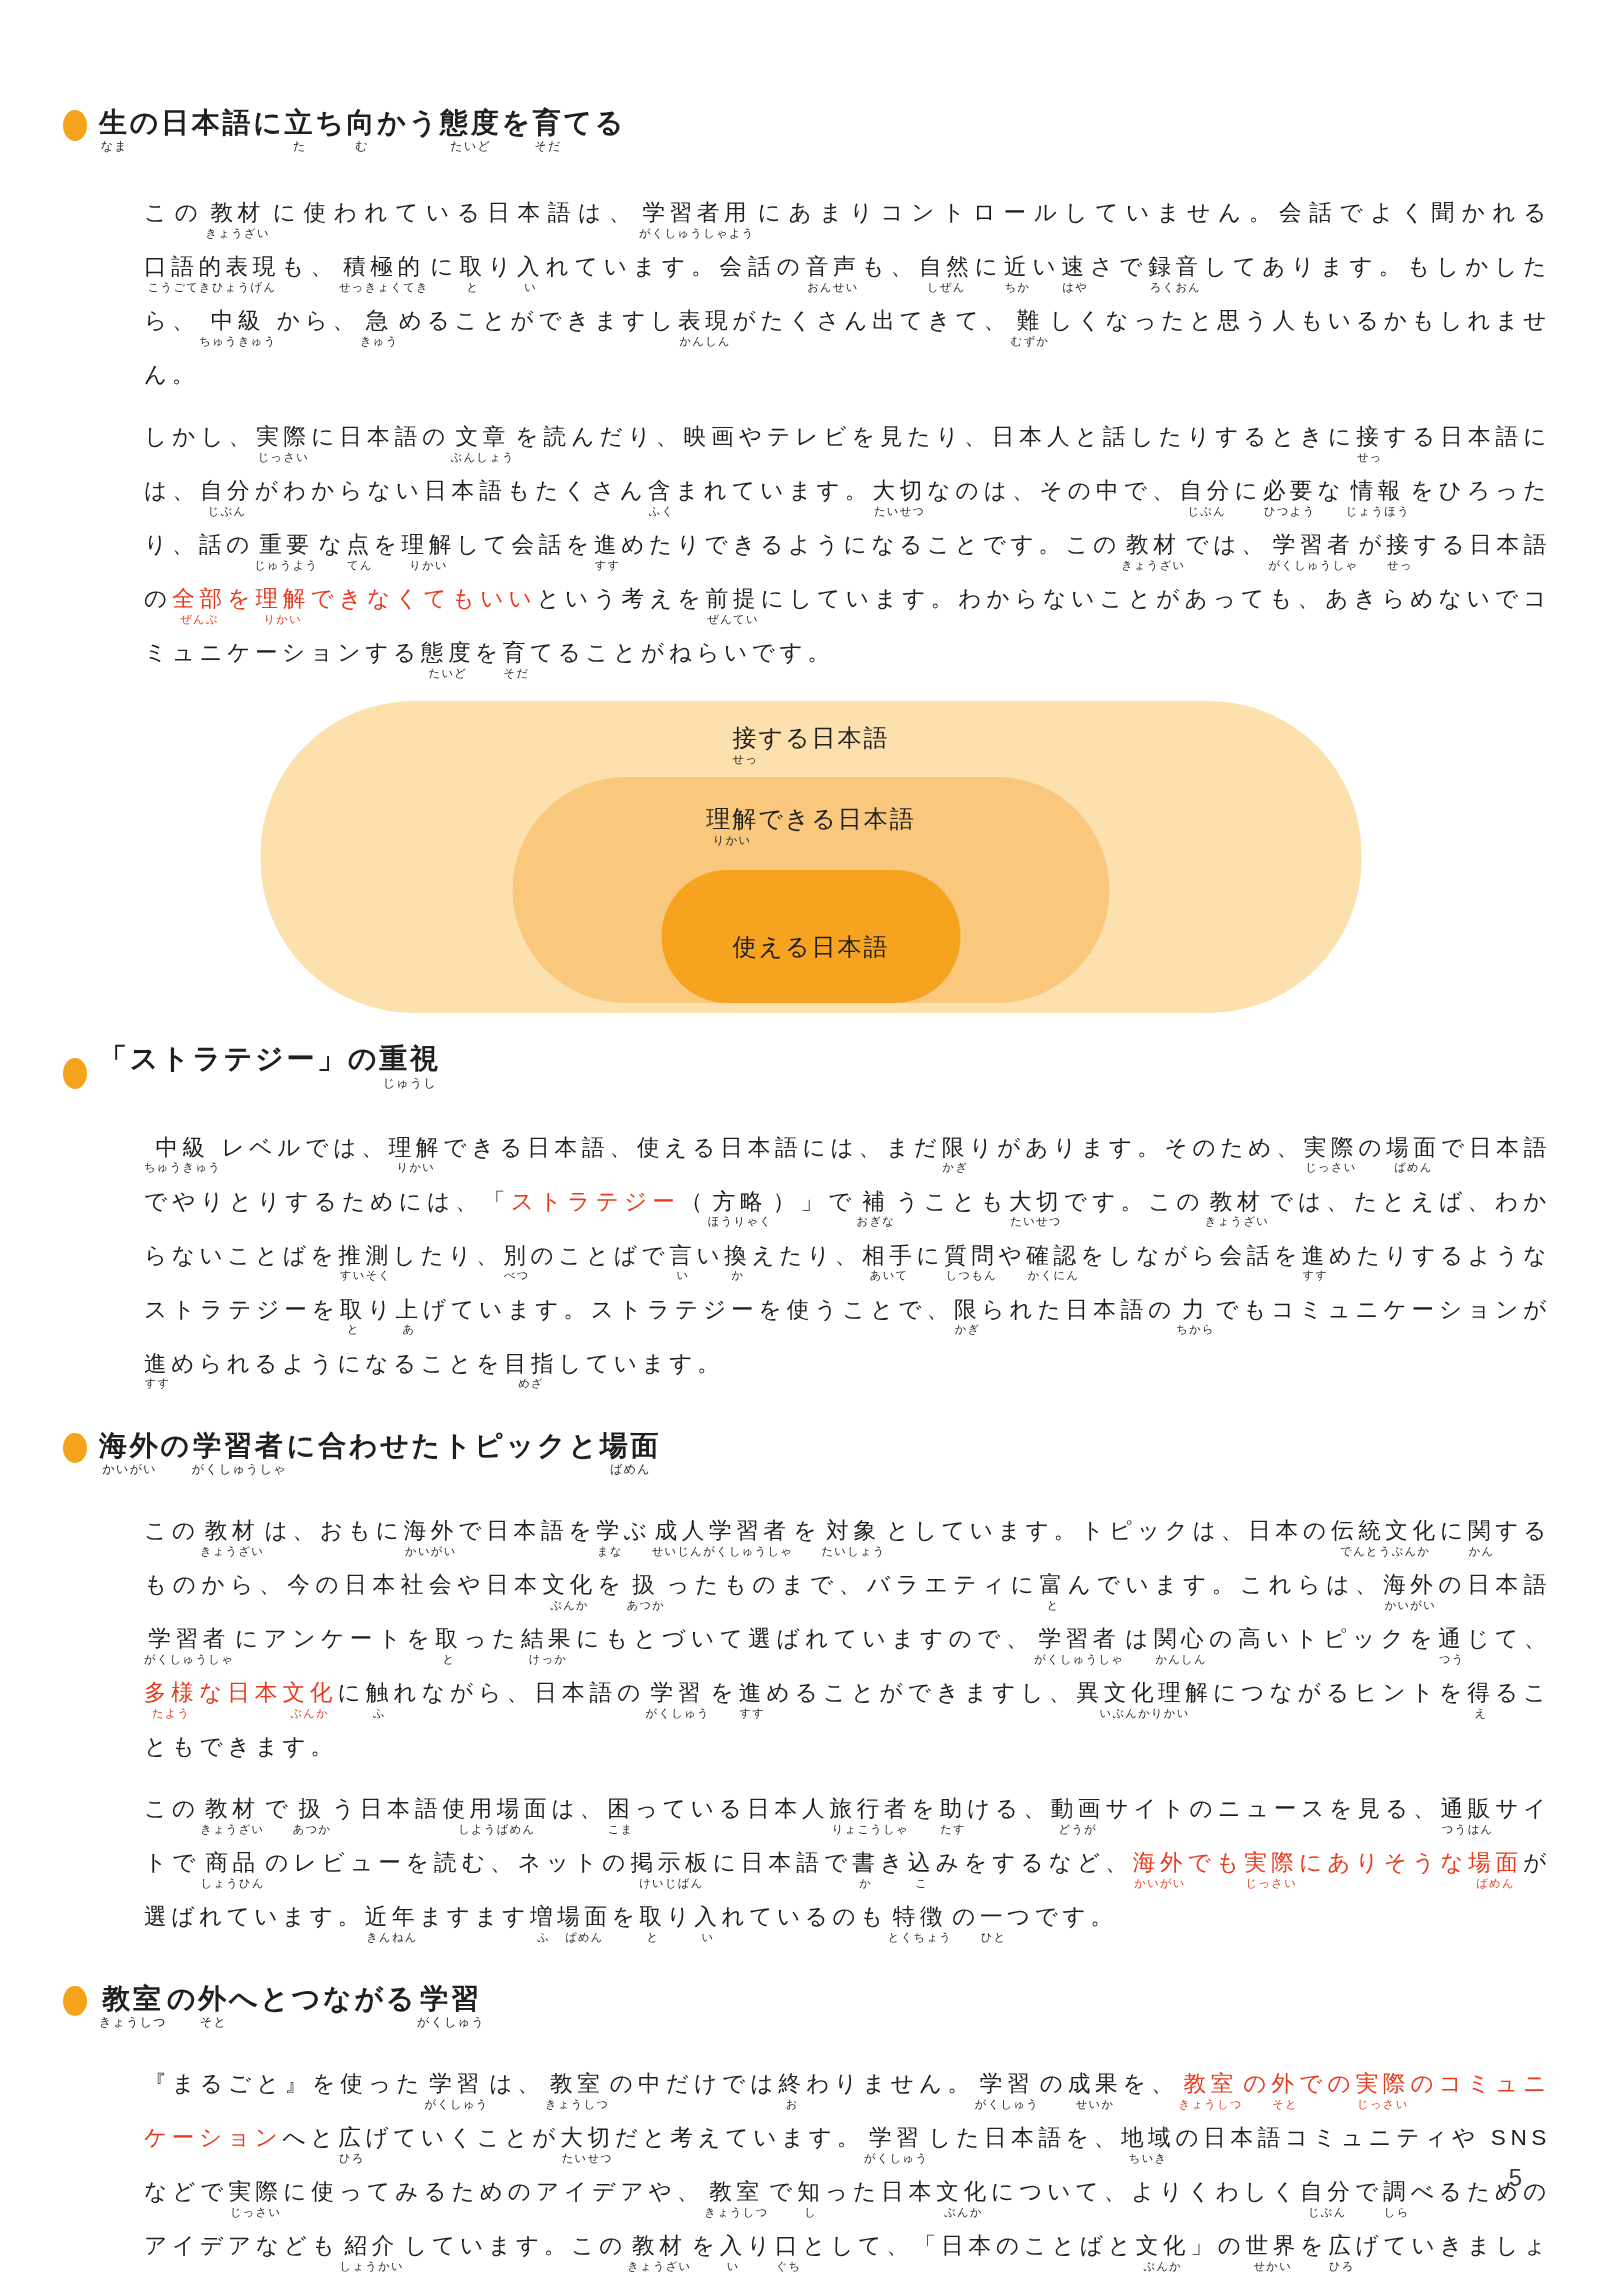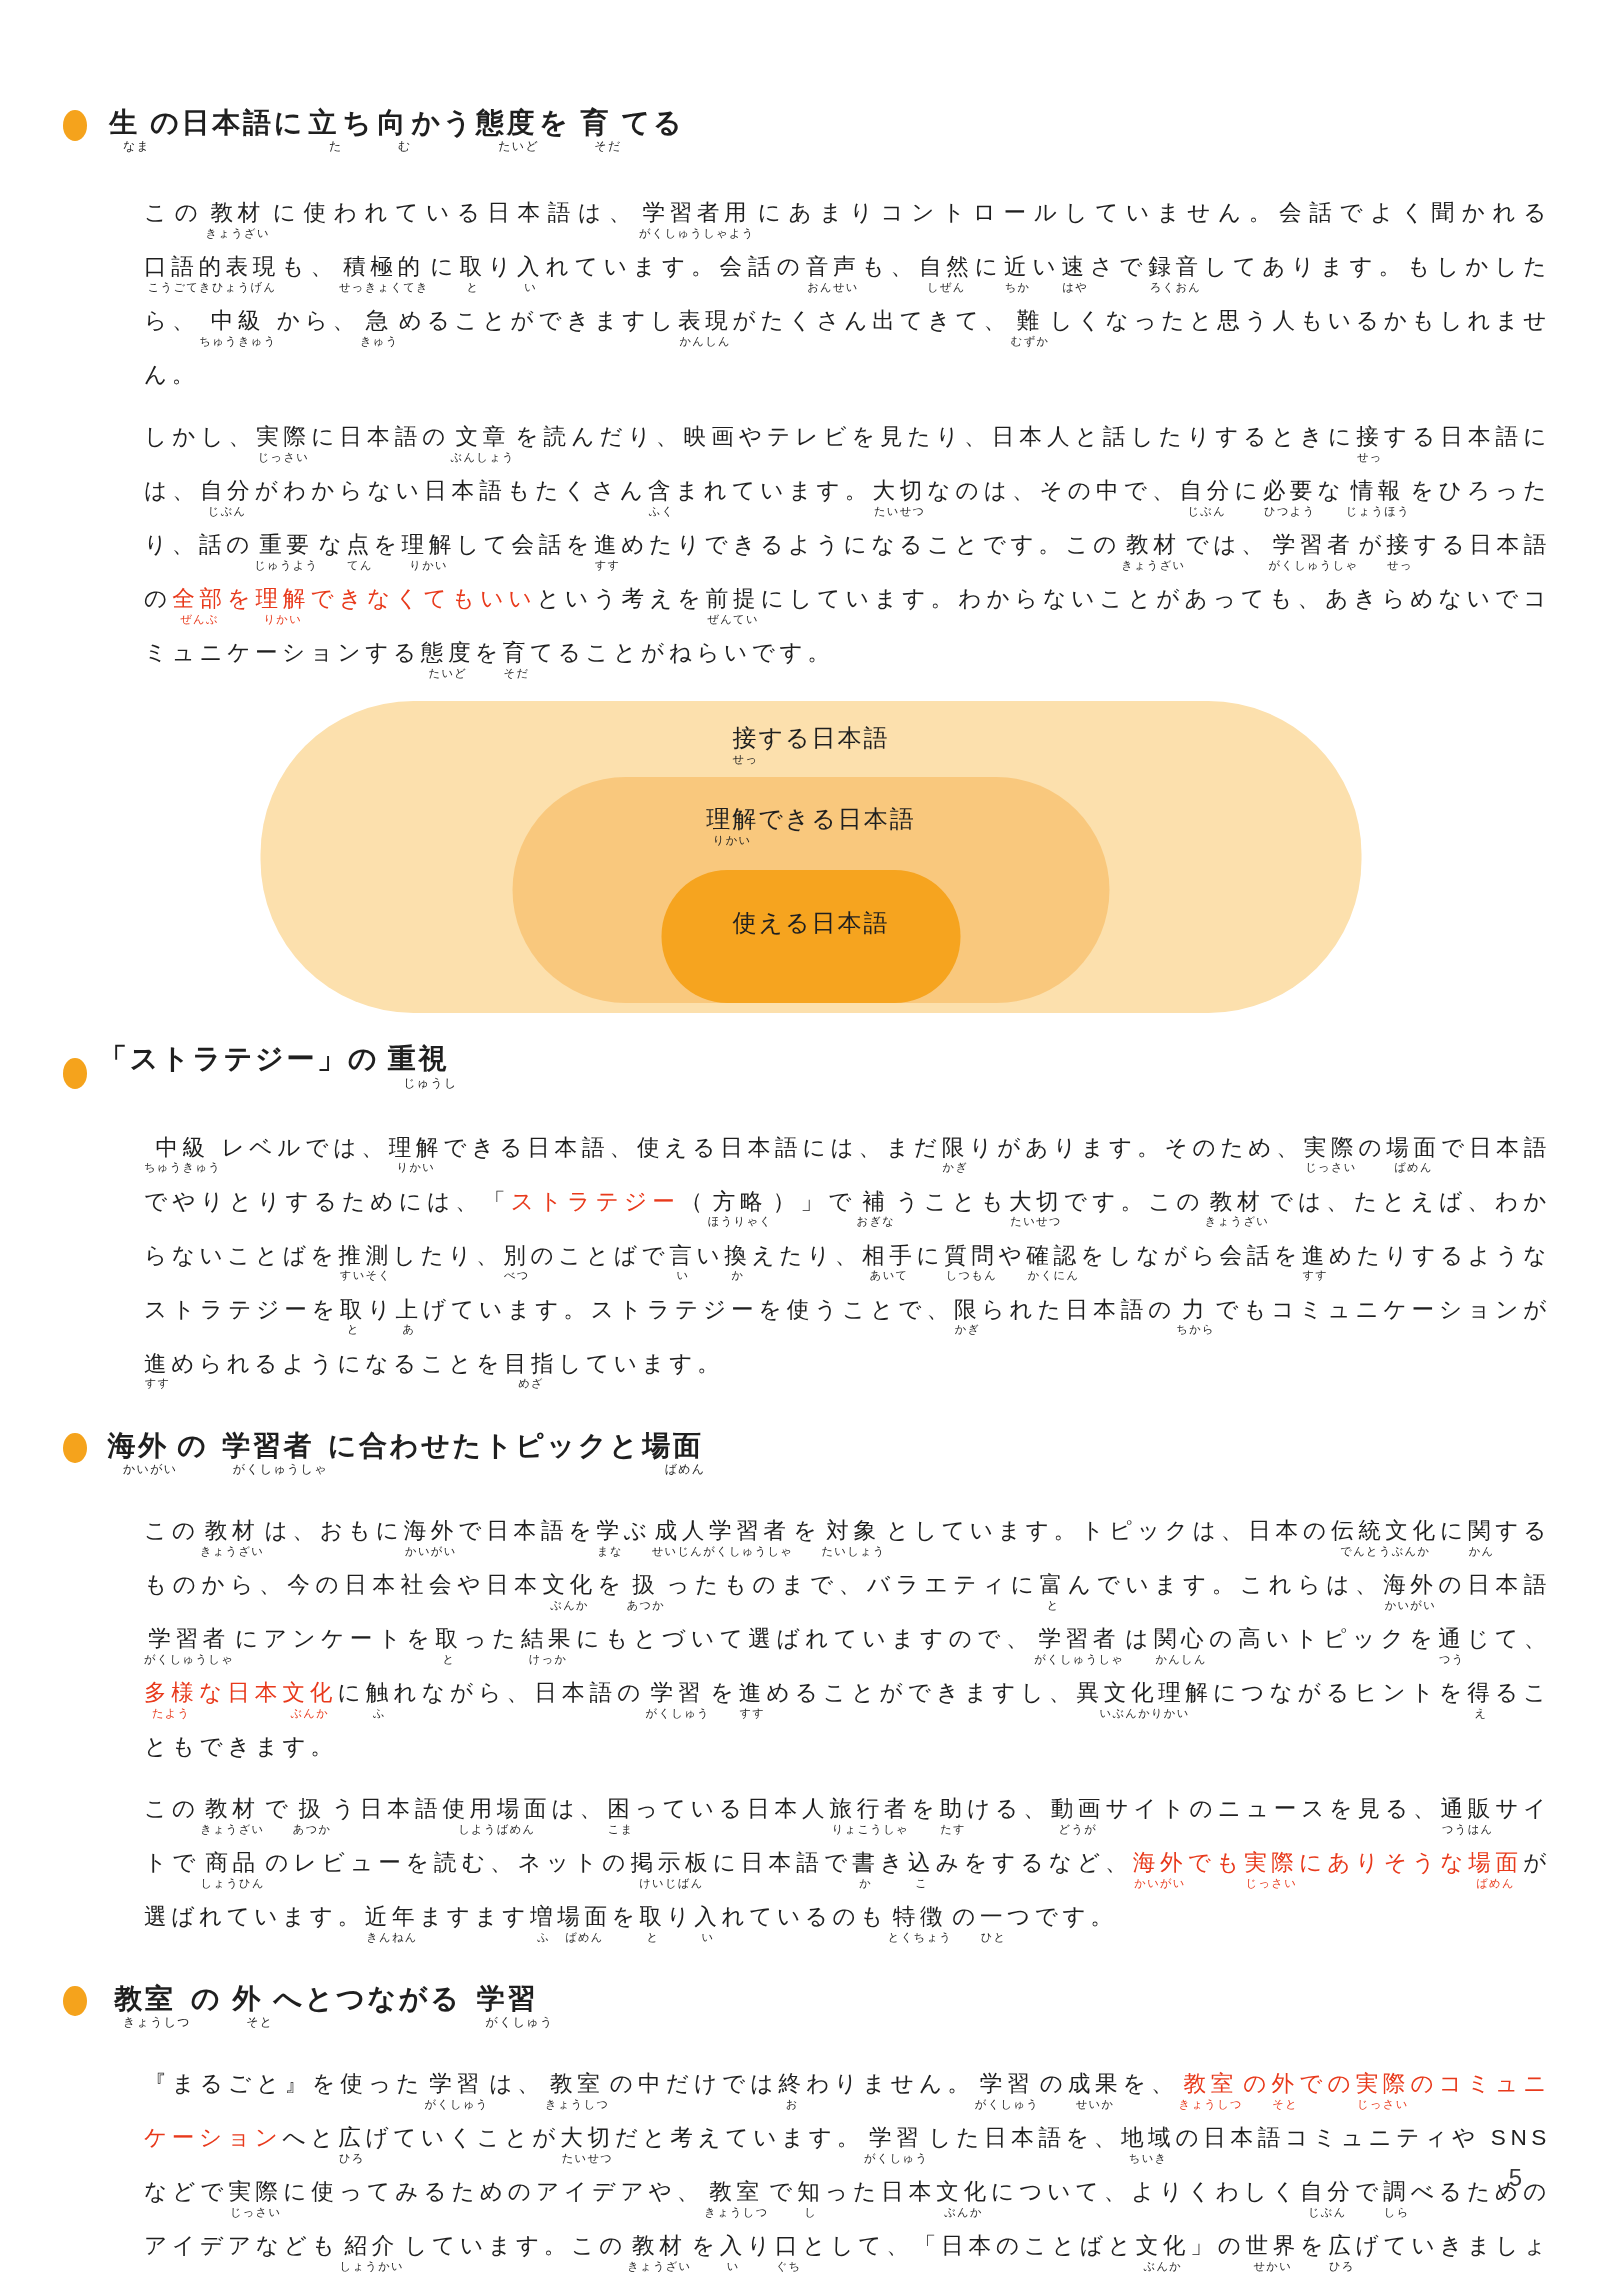--- a/index.html
+++ b/index.html
@@ -18,40 +18,40 @@
     padding:106px 63px 0 63px;
     background:#ffffff;
     color:var(--text_primary);
     font-family:"Liberation Sans","DejaVu Sans",sans-serif;
     overflow:hidden;
   }
   
   .hblock{display:flex;gap:12px;align-items:flex-start;}
   .bullet{flex:none;width:24px;height:30.5px;border-radius:50%;background:var(--accent);margin-top:4px;}
   .htext{font-size:28px;font-weight:700;letter-spacing:2.7px;line-height:1.2;}
-  .htext .rtext{font-weight:400;margin-left:24px;}
+  .htext .rtext{font-weight:400;}
   
   .bodytext{margin-left:73px;width:1423px;}
   .bodytext p{margin:8px;font-size:22.6px;line-height:54px;letter-spacing:4.6px;text-align:justify;}
   
   .rb{display:inline-flex;flex-direction:column;align-items:center;vertical-align:baseline;}
   .rb .rbase{line-height:1;white-space:nowrap;}
   .rb .rtext{font-size:11.3px;line-height:1;margin-top:3.3px;letter-spacing:1.3px;white-space:nowrap;}
   .htext .rb .rtext{font-size:12px;}
   .red{color:var(--red);}
   
   .diagram{position:relative;height:312px;margin-top:21px;}
   .shape{position:absolute;left:50%;transform:translateX(-50%);}
   .s-outer{top:0;width:1101px;height:312px;background:var(--venn_outer);border-radius:153px;}
   .s-middle{top:76px;width:597px;height:226px;background:var(--venn_middle);border-radius:113px;}
   .s-inner{top:169px;width:299px;height:133px;background:var(--venn_inner);border-radius:66px;}
   .vlabel{position:absolute;left:50%;transform:translateX(-50%);font-size:24px;letter-spacing:2px;white-space:nowrap;line-height:1.1;}
   .vl-outer{top:24px;}
   .vl-middle{top:105px;}
-  .vl-inner{top:209px;}
+  .vl-inner{top:233px;}
   
   .mt-h1{margin-top:0;}
   .mt-p1{margin-top:34px;}
   .mt-h2{margin-top:29px;align-items:flex-end;}
   .mt-p2{margin-top:32px;}
   .mt-h3{margin-top:38px;}
   .mt-p3{margin-top:29px;}
   .mt-h4{margin-top:38px;}
   .mt-p4{margin-top:29px;}
   .pagenum{position:absolute;right:100px;top:2164px;font-size:24px;color:#3a3a3a;letter-spacing:0;}

